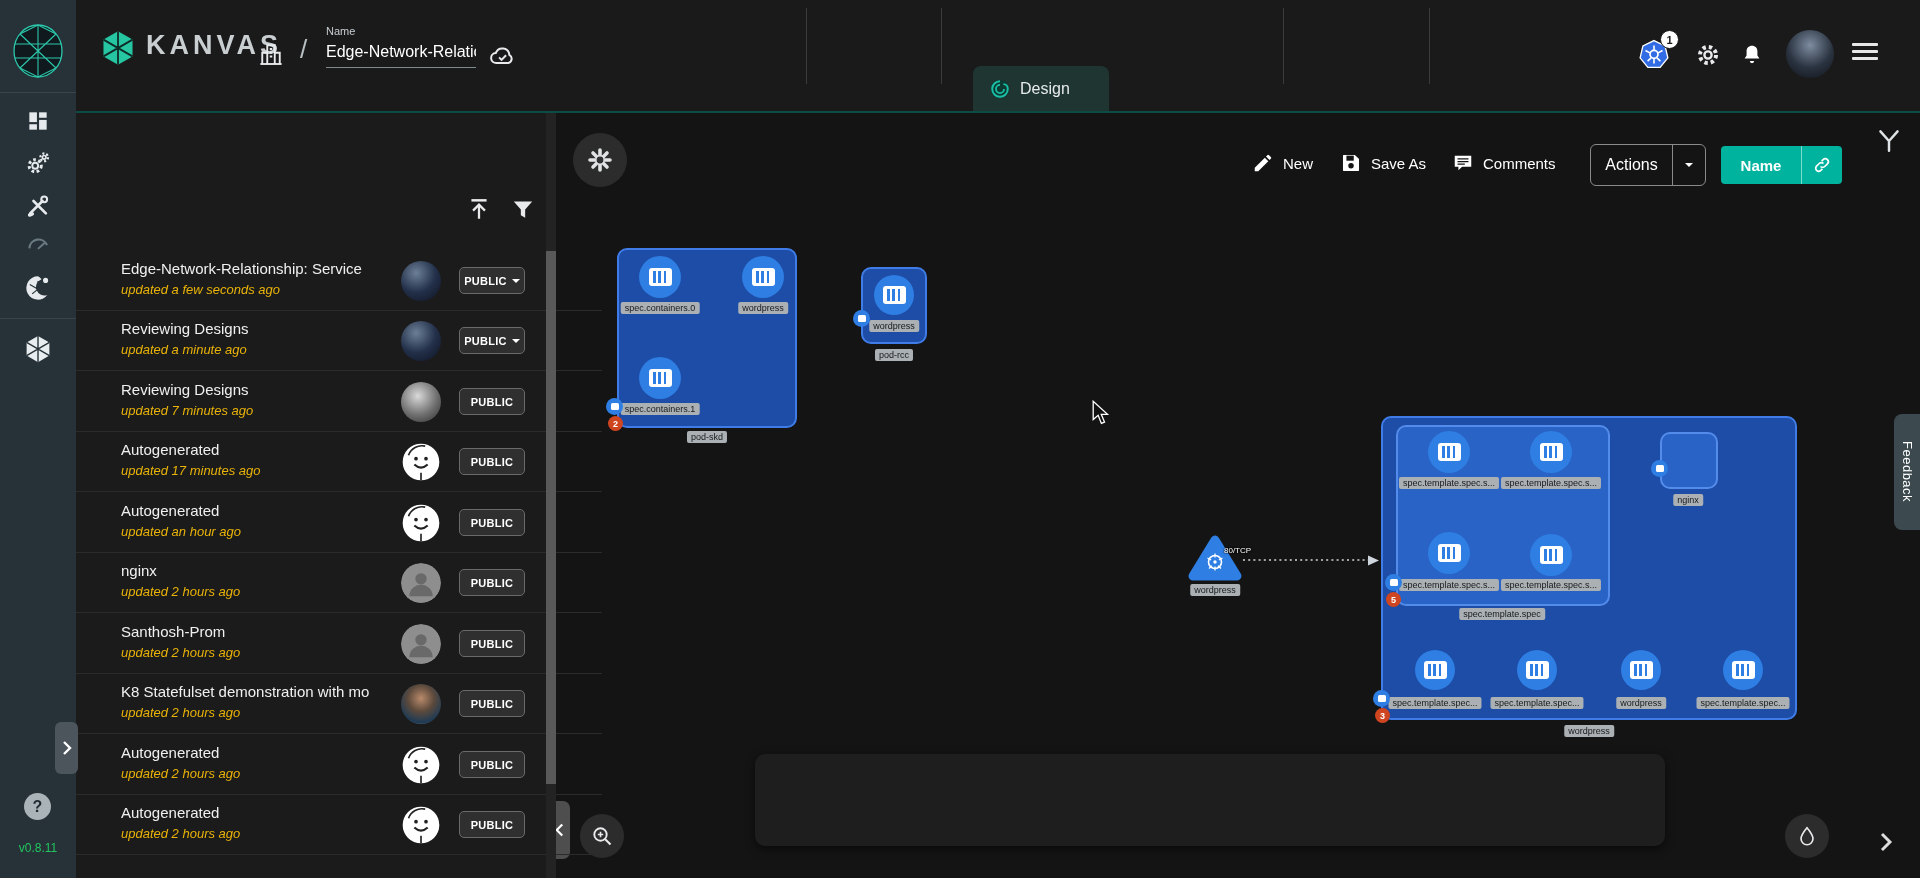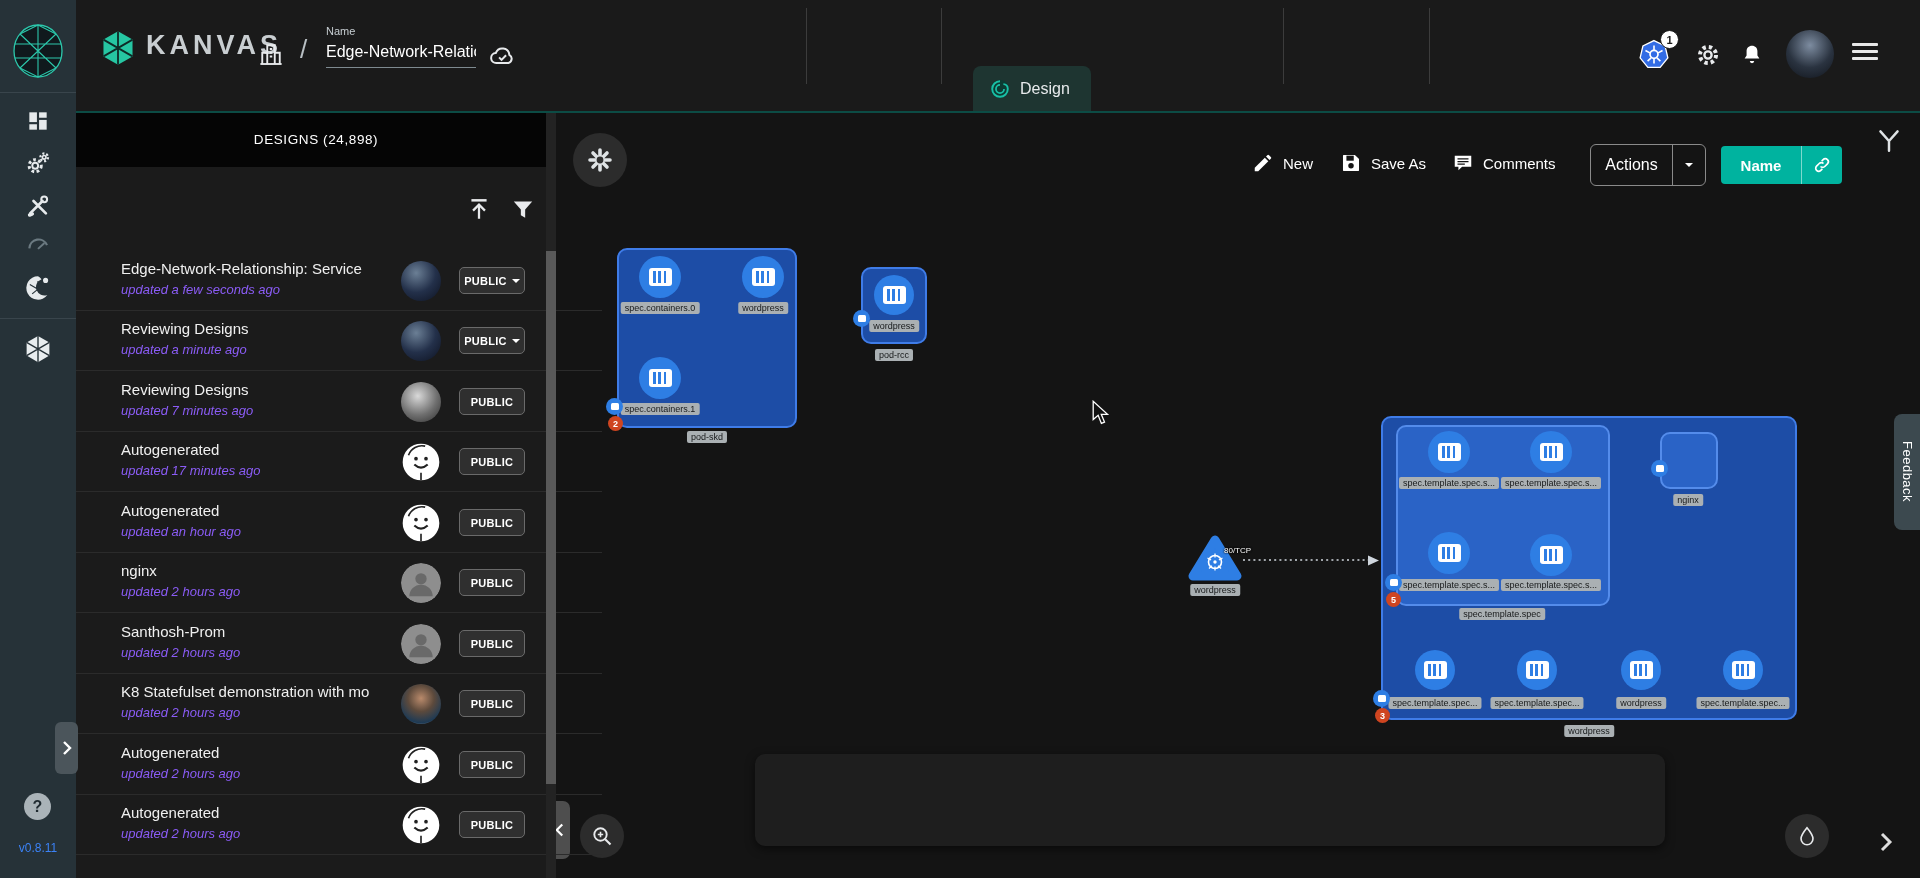--- a/index.html
+++ b/index.html
@@ -19,31 +19,31 @@
   .hamburger span{display:block;width:26px;height:3px;background:#e8e8e8;margin:4px 0;border-radius:1px;}
   .count-badge{position:absolute;width:19px;height:19px;border-radius:50%;background:#fff;color:#1b1b1b;font-size:11px;font-weight:bold;display:flex;align-items:center;justify-content:center;border:1px solid #1a1a1a;}
   .avatar-hd{border-radius:50%;background:radial-gradient(circle at 50% 32%,#7d8ca0 0%,#2a3340 55%,#10141b 100%);}
 
   
   #sidebar{position:absolute;left:0;top:0;width:76px;height:878px;background:#263238;z-index:50;}
   .side-div{position:absolute;left:0;width:76px;height:1px;background:#39454c;}
   .side-ic{position:absolute;left:50%;transform:translateX(-50%);}
   .expander{position:absolute;left:55px;top:722px;width:23px;height:52px;background:#4b555b;border-radius:6px;display:flex;align-items:center;justify-content:center;z-index:60;}
   .help-circle{position:absolute;left:24px;top:793px;width:27px;height:27px;border-radius:50%;background:#aab3b8;color:#1f2a30;font-weight:bold;font-size:16px;display:flex;align-items:center;justify-content:center;}
-  .version{position:absolute;left:0;top:841px;width:76px;text-align:center;font-size:12px;color:#3b82f6;}
+  .version{position:absolute;left:0;top:841px;width:76px;text-align:center;font-size:12px;color:#22c55e;}
 
   
   #panel{position:absolute;left:76px;top:113px;width:480px;height:765px;background:#1b1b1b;z-index:30;border-right:1px solid #000;}
   .panel-title{position:absolute;left:0;top:0;width:480px;height:54px;background:#050505;color:#fff;font-size:13.5px;letter-spacing:.6px;text-align:center;line-height:54px;}
   .searchbox{position:absolute;left:18px;top:75px;width:352px;height:41px;background:#252525;border:1px solid #3a3a3a;border-radius:8px;display:flex;align-items:center;padding:0 10px 0 14px;}
   .searchbox input{flex:1;background:transparent;border:none;outline:none;color:#e5e5e5;font-size:15px;}
   .searchbox input::placeholder{color:#9aa0a6;}
   .krow{position:absolute;left:0;width:526px;height:60px;border-bottom:1px solid #2b2b2b;cursor:pointer;}
   .ktitle{position:absolute;left:45px;top:9px;width:276px;font-size:15px;color:#f0f0f0;font-weight:500;white-space:nowrap;overflow:hidden;}
-  .ksub{position:absolute;left:45px;top:31px;font-size:13px;font-style:italic;color:#8b5cf6;}
+  .ksub{position:absolute;left:45px;top:31px;font-size:13px;font-style:italic;color:#eab308;}
   .kav{position:absolute;left:325px;top:10px;width:40px;height:40px;border-radius:50%;overflow:hidden;}
   .av-dark{background:radial-gradient(circle at 38% 30%,#6b7f95 0%,#23304a 52%,#0d1220 100%);}
   .av-gray{background:radial-gradient(circle at 42% 35%,#d9d9d9 0%,#6f6f6f 55%,#2c2c2c 100%);}
   .av-photo{background:radial-gradient(circle at 50% 36%,#b98a6b 0%,#5d4a3c 40%,#1d3a55 75%,#e8e8e8 100%);}
   .kpub{position:absolute;left:383px;top:16px;width:66px;height:27px;background:#2f2f2f;border:1px solid #6a6a6a;border-radius:5px;color:#fff;font-size:11px;font-weight:bold;letter-spacing:.3px;display:flex;align-items:center;justify-content:center;gap:5px;cursor:pointer;}
   .caret{width:0;height:0;border-left:4px solid transparent;border-right:4px solid transparent;border-top:4px solid #fff;}
   .scroll-track{position:absolute;left:470px;top:0;width:10px;height:765px;background:#232323;}
   .scroll-thumb{position:absolute;left:470px;top:138px;width:10px;height:533px;background:#595959;}
 
   
@@ -99,21 +99,21 @@
     </g>
   </svg>
   <div class="abs crumb-sep" style="left:224px;top:34px">/</div>
   <div class="abs name-label" style="left:250px;top:25px">Name</div>
   <input class="abs name-value" style="left: 250px; top: 43px;" value="Edge-Network-Relatio">
   <svg class="abs" style="left:411px;top:42px" width="30" height="28" viewBox="0 0 24 24">
     <path d="M7.3 18a4.3 4.3 0 0 1-.6-8.6 6 6 0 0 1 11.6 1.6A3.8 3.8 0 0 1 17.5 18Z" fill="none" stroke="#e8eaec" stroke-width="1.7"></path>
     <path d="M9.5 13.2l2.1 2.1 3.9-3.9" fill="none" stroke="#e8eaec" stroke-width="1.7"></path>
   </svg>
 
-  <div class="tab active" style="left:897px;width:118px">
+  <div class="tab active" style="left:897px;width:136px">
     <svg width="22" height="22" viewBox="0 0 24 24">
       <circle cx="12" cy="12" r="10" fill="#0d3b33"></circle>
       <path d="M12 3.5a8.5 8.5 0 1 0 8.5 8.5c0-3.2-2.1-5.3-4.8-5.3" stroke="#19c0a6" stroke-width="2.1" fill="none"></path>
       <path d="M12 7.6a4.4 4.4 0 1 0 4.4 4.4" stroke="#19c0a6" stroke-width="1.9" fill="none"></path>
     </svg>
     <span class="tab-label">Design</span>
   </div>
 
   <svg class="abs" style="left:1562px;top:39px" width="32" height="32" viewBox="0 0 24 24">
     <polygon points="12,1.2 20.3,5.2 22.4,14.1 16.6,21.3 7.4,21.3 1.6,14.1 3.7,5.2" fill="#326ce5" stroke="#fff" stroke-width="1"></polygon>
@@ -179,21 +179,20 @@
         <path d="M3 2l6 6-6 6" stroke="#fff" stroke-width="2.4" fill="none"></path>
       </svg>
   </div>
   <div class="help-circle">
       <span>?</span>
     </div>
   <div class="version">v0.8.11</div>
 </div>
 
 <div id="panel">
-  <div class="panel-title">DESIGNS (24,898)</div>
   <svg class="abs" style="left:390px;top:83px" width="26" height="26" viewBox="0 0 24 24">
     <path d="M5 4h14" stroke="#e8eaec" stroke-width="2.3"></path>
     <path d="M12 21V9" stroke="#e8eaec" stroke-width="2.1"></path>
     <path d="M6.5 13.5 12 8l5.5 5.5" fill="none" stroke="#e8eaec" stroke-width="2.1"></path>
   </svg>
   <svg class="abs" style="left:434px;top:83px" width="26" height="26" viewBox="0 0 24 24">
     <path d="M3.5 5h17L14 12.5V20l-4-2.2v-5.3Z" fill="#e8eaec"></path>
   </svg>
 
   <div class="krow" style="top:138px">

